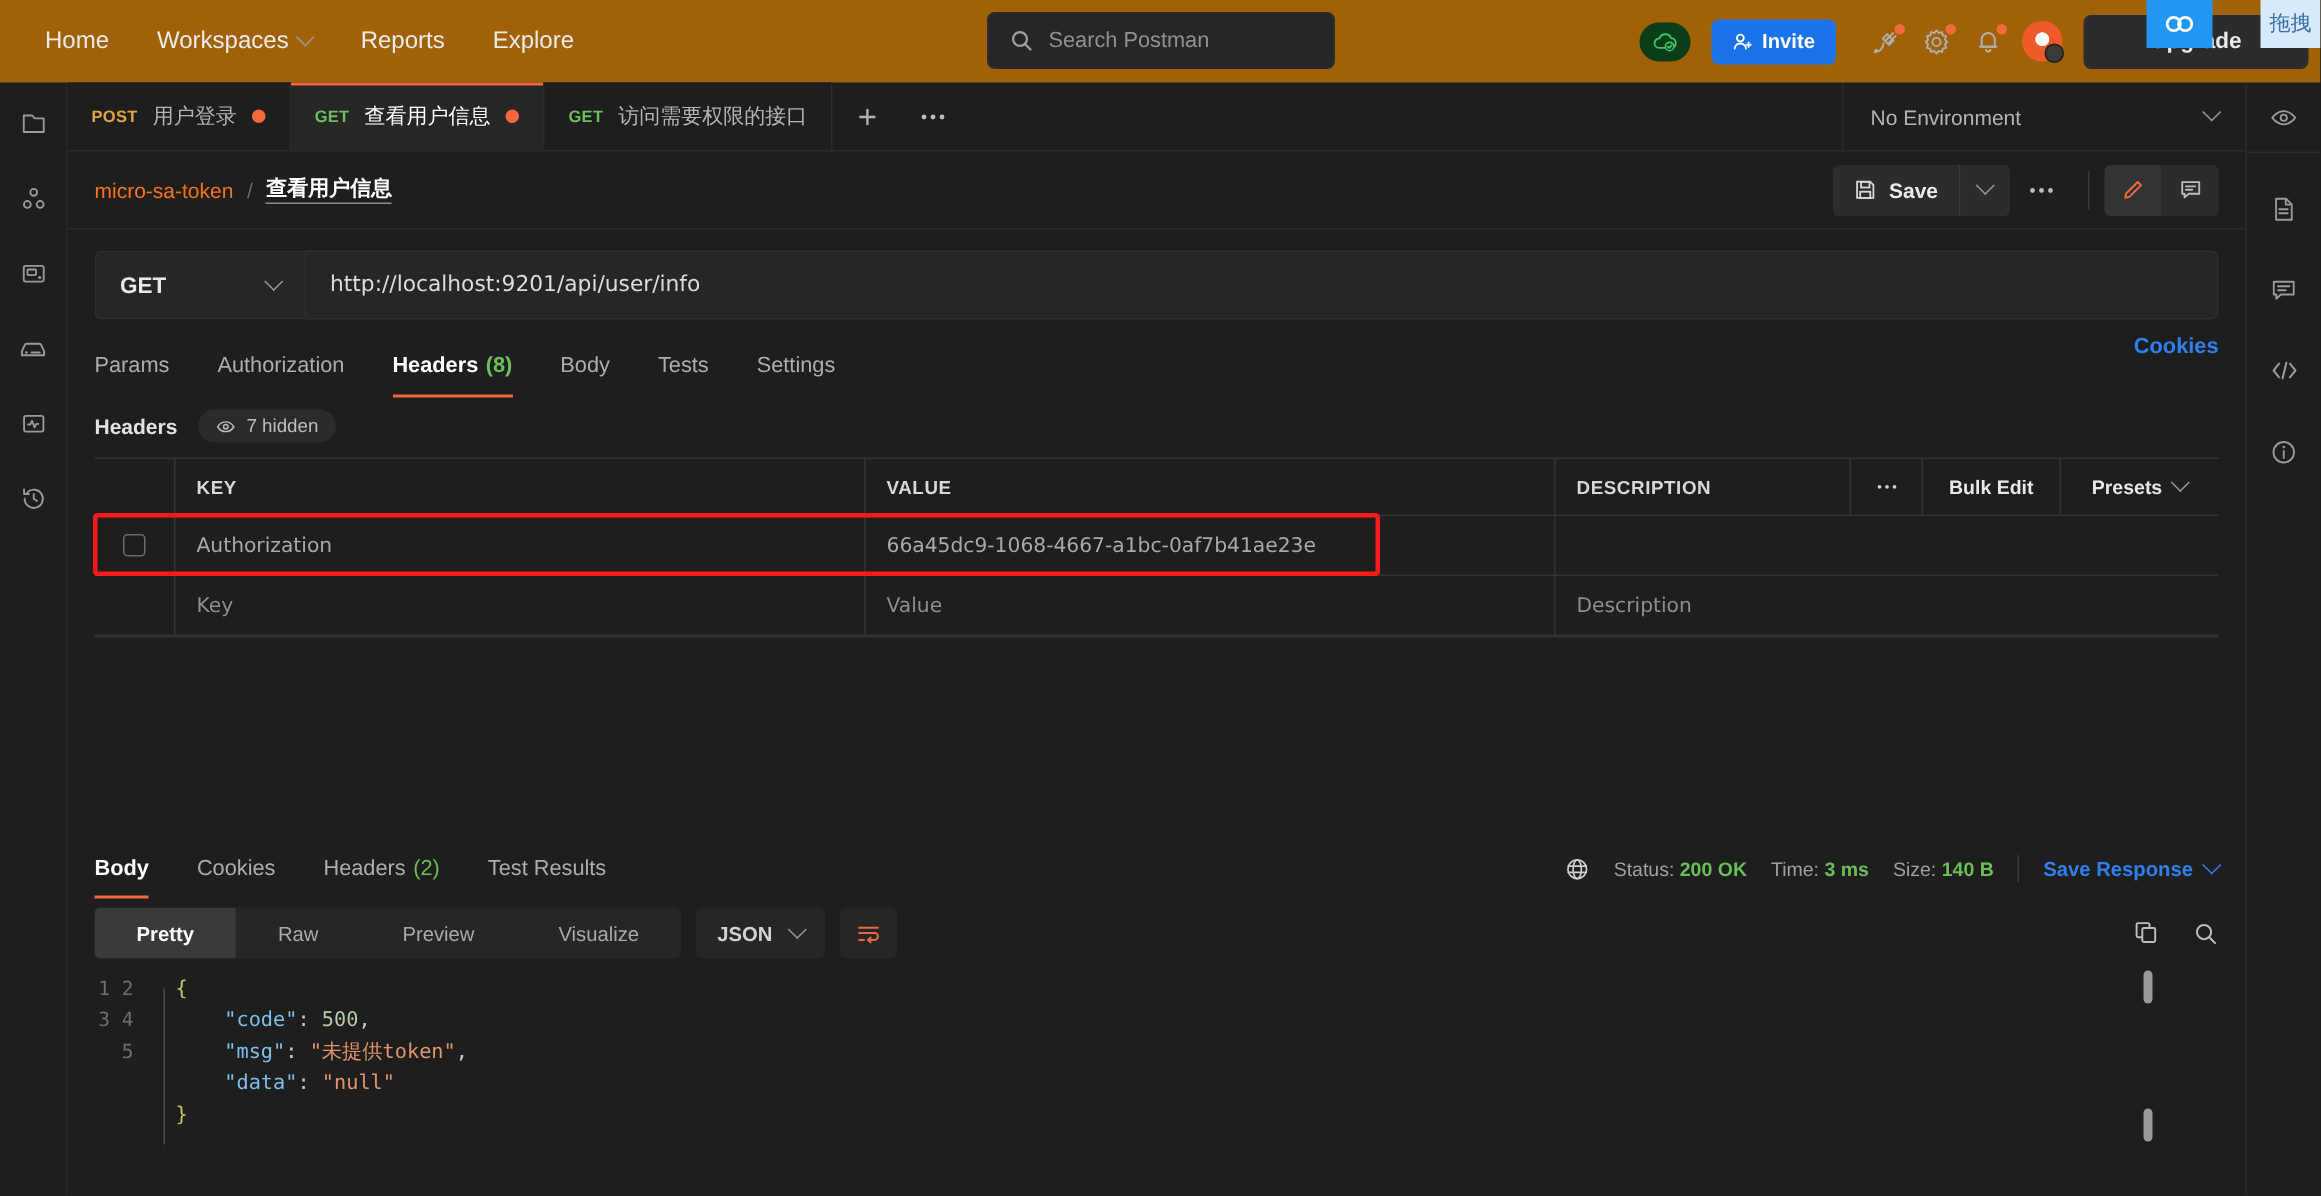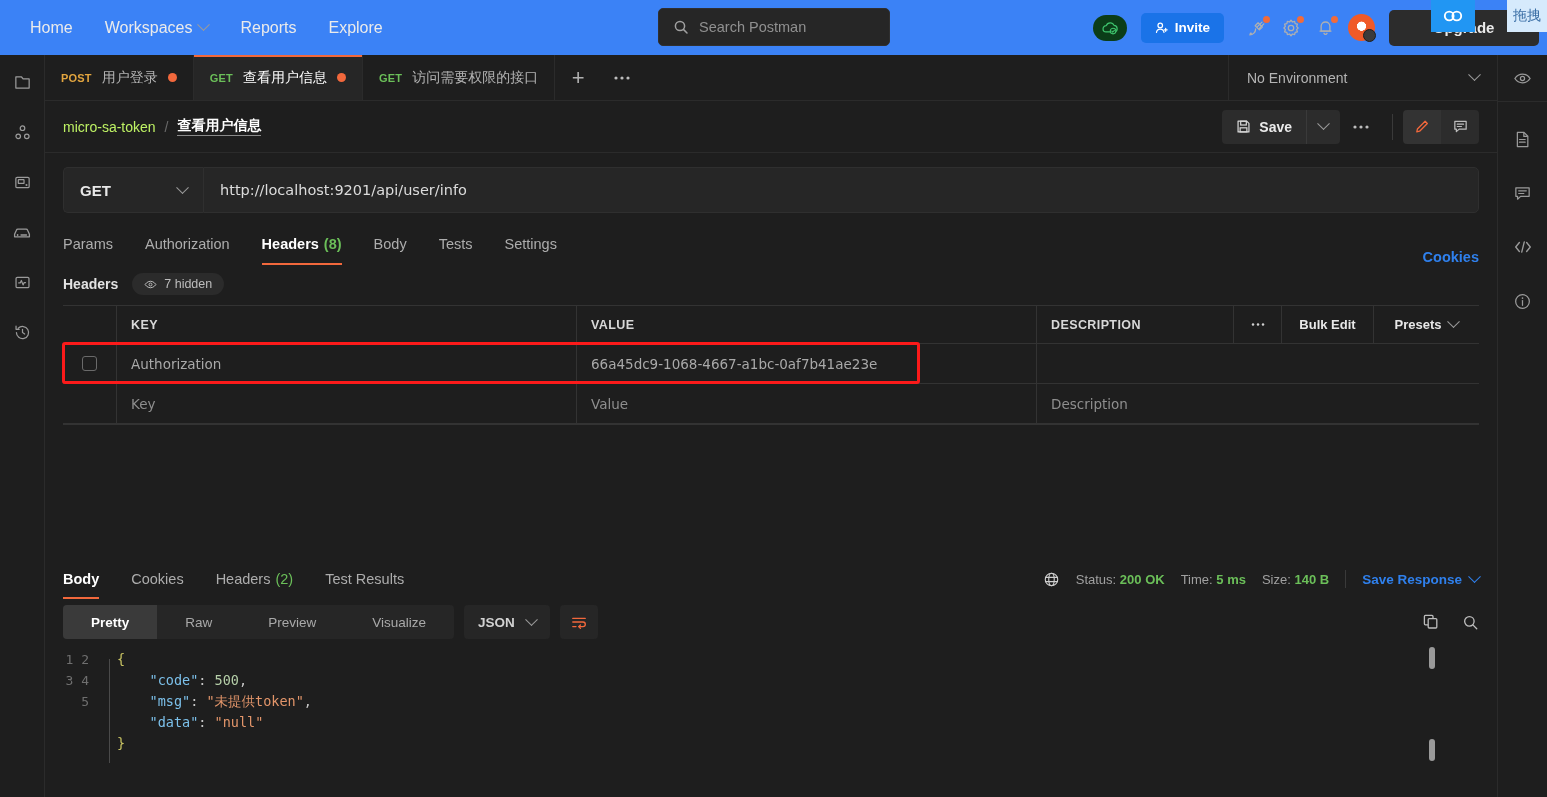--- a/index.html
+++ b/index.html
@@ -7,21 +7,21 @@
     width: 1547px; height: 797px;
     background: #1e1e1e;
     font-family: "Liberation Sans", sans-serif;
     color: #c2c2c2;
     overflow: hidden;
   }
   .app { position: relative; width: 1547px; height: 797px; display: flex; flex-direction: column; }
 
   
   .topnav {
-    height: 55px; background: #3b82f6; display: flex; align-items: center;
+    height: 55px; background: #a16207; display: flex; align-items: center;
     padding: 0 14px; flex: 0 0 55px; position: relative;
   }
   .nav-left { display: flex; align-items: center; gap: 0; }
   .nav-item {
     font-size: 16px; color: #ebebeb; padding: 6px 16px; cursor: pointer;
     display: flex; align-items: center; gap: 7px; white-space: nowrap;
   }
   .chev { width: 9px; height: 9px; border-right: 1.6px solid #9a9a9a; border-bottom: 1.6px solid #9a9a9a;
           transform: rotate(45deg) translate(-2px,-2px); display: inline-block; }
   .search-wrap {
@@ -104,21 +104,21 @@
   .tabstrip-filler { flex: 1; border-right: 1px solid #2b2b2b; }
   .env-select {
     width: 268px; display: flex; align-items: center; justify-content: space-between;
     padding: 0 18px; font-size: 14px; color: #b4b4b4; cursor: pointer; flex: 0 0 268px;
   }
 
   
   .bcrow { height: 52px; display: flex; align-items: center; padding: 0 18px; flex: 0 0 52px; gap: 8px;
            border-bottom: 1px solid #2b2b2b; }
   .bc { display: flex; align-items: center; gap: 9px; font-size: 14px; }
-  .bc .parent { color: #bef264; cursor: pointer; }
+  .bc .parent { color: #f97316; cursor: pointer; }
   .bc .slash { color: #6a6a6a; }
   .bc .cur { color: #ffffff; font-weight: bold; border-bottom: 1px solid #8a8a8a;
              font-family: "DejaVu Sans", sans-serif; }
   .bc-right { margin-left: auto; display: flex; align-items: center; gap: 0; }
   .save-btn { background: #2c2c2c; border-radius: 4px 0 0 4px; height: 34px; padding: 0 14px;
               display: flex; align-items: center; gap: 8px; font-size: 14px; color: #ebebeb;
               font-weight: bold; cursor: pointer; }
   .save-caret { background: #2c2c2c; border-radius: 0 4px 4px 0; height: 34px; width: 34px;
                 display: flex; align-items: center; justify-content: center; cursor: pointer;
                 border-left: 1px solid #3a3a3a; }
@@ -143,21 +143,21 @@
     font-family: "DejaVu Sans", sans-serif;
   }
   .send-grp { display: flex; margin-left: 12px; height: 46px; }
   .send-btn { background: #0b79f2; color: #fff; font-size: 16px; font-weight: bold;
               border-radius: 5px 0 0 5px; padding: 0 26px; display: flex; align-items: center; cursor: pointer; }
   .send-caret { background: #0b79f2; border-radius: 0 5px 5px 0; width: 42px;
                 display: flex; align-items: center; justify-content: center; cursor: pointer;
                 border-left: 1px solid #2a8cf5; }
 
   
-  .subtabs { display: flex; align-items: flex-end; padding: 0 18px; gap: 0; height: 42px; flex: 0 0 42px; }
+  .subtabs { display: flex; align-items: flex-start; padding: 0 18px; gap: 0; height: 42px; flex: 0 0 42px; }
   .subtab { font-size: 14.5px; color: #adadad; padding: 0 16px; height: 100%;
             display: flex; align-items: center; cursor: pointer; position: relative; gap: 5px; }
   .subtab:first-child { padding-left: 0; }
   .subtab.active { color: #ffffff; font-weight: bold; }
   .subtab.active:after { content:""; position:absolute; left: 16px; right: 16px; bottom: 0; height: 2px; background: #f2683c; }
   .subtab:first-child.active:after { left: 0; }
   .cnt-green { color: #6bbf59; }
   .cookies-link { margin-left: auto; color: #2f80ed; font-size: 14.5px; font-weight: bold; cursor: pointer; }
 
   
@@ -544,21 +544,21 @@
                   <ellipse cx="9" cy="9" rx="2.9" ry="6.6"></ellipse>
                 <path d="M2.6 6.8h12.8M2.6 11.2h12.8" stroke-linecap="round"></path>
               </svg>
             </span>
             <span>
               <span>Status:</span>
               <b>200 OK</b>
             </span>
             <span>
               <span>Time:</span>
-              <b>5 ms</b>
+              <b>3 ms</b>
             </span>
             <span>
               <span>Size:</span>
               <b>140 B</b>
             </span>
             <span class="meta-sep"></span>
             <span class="save-resp">
               <span>Save Response</span>
               <span class="chev" style="border-color:#2f80ed"></span>
             </span>

